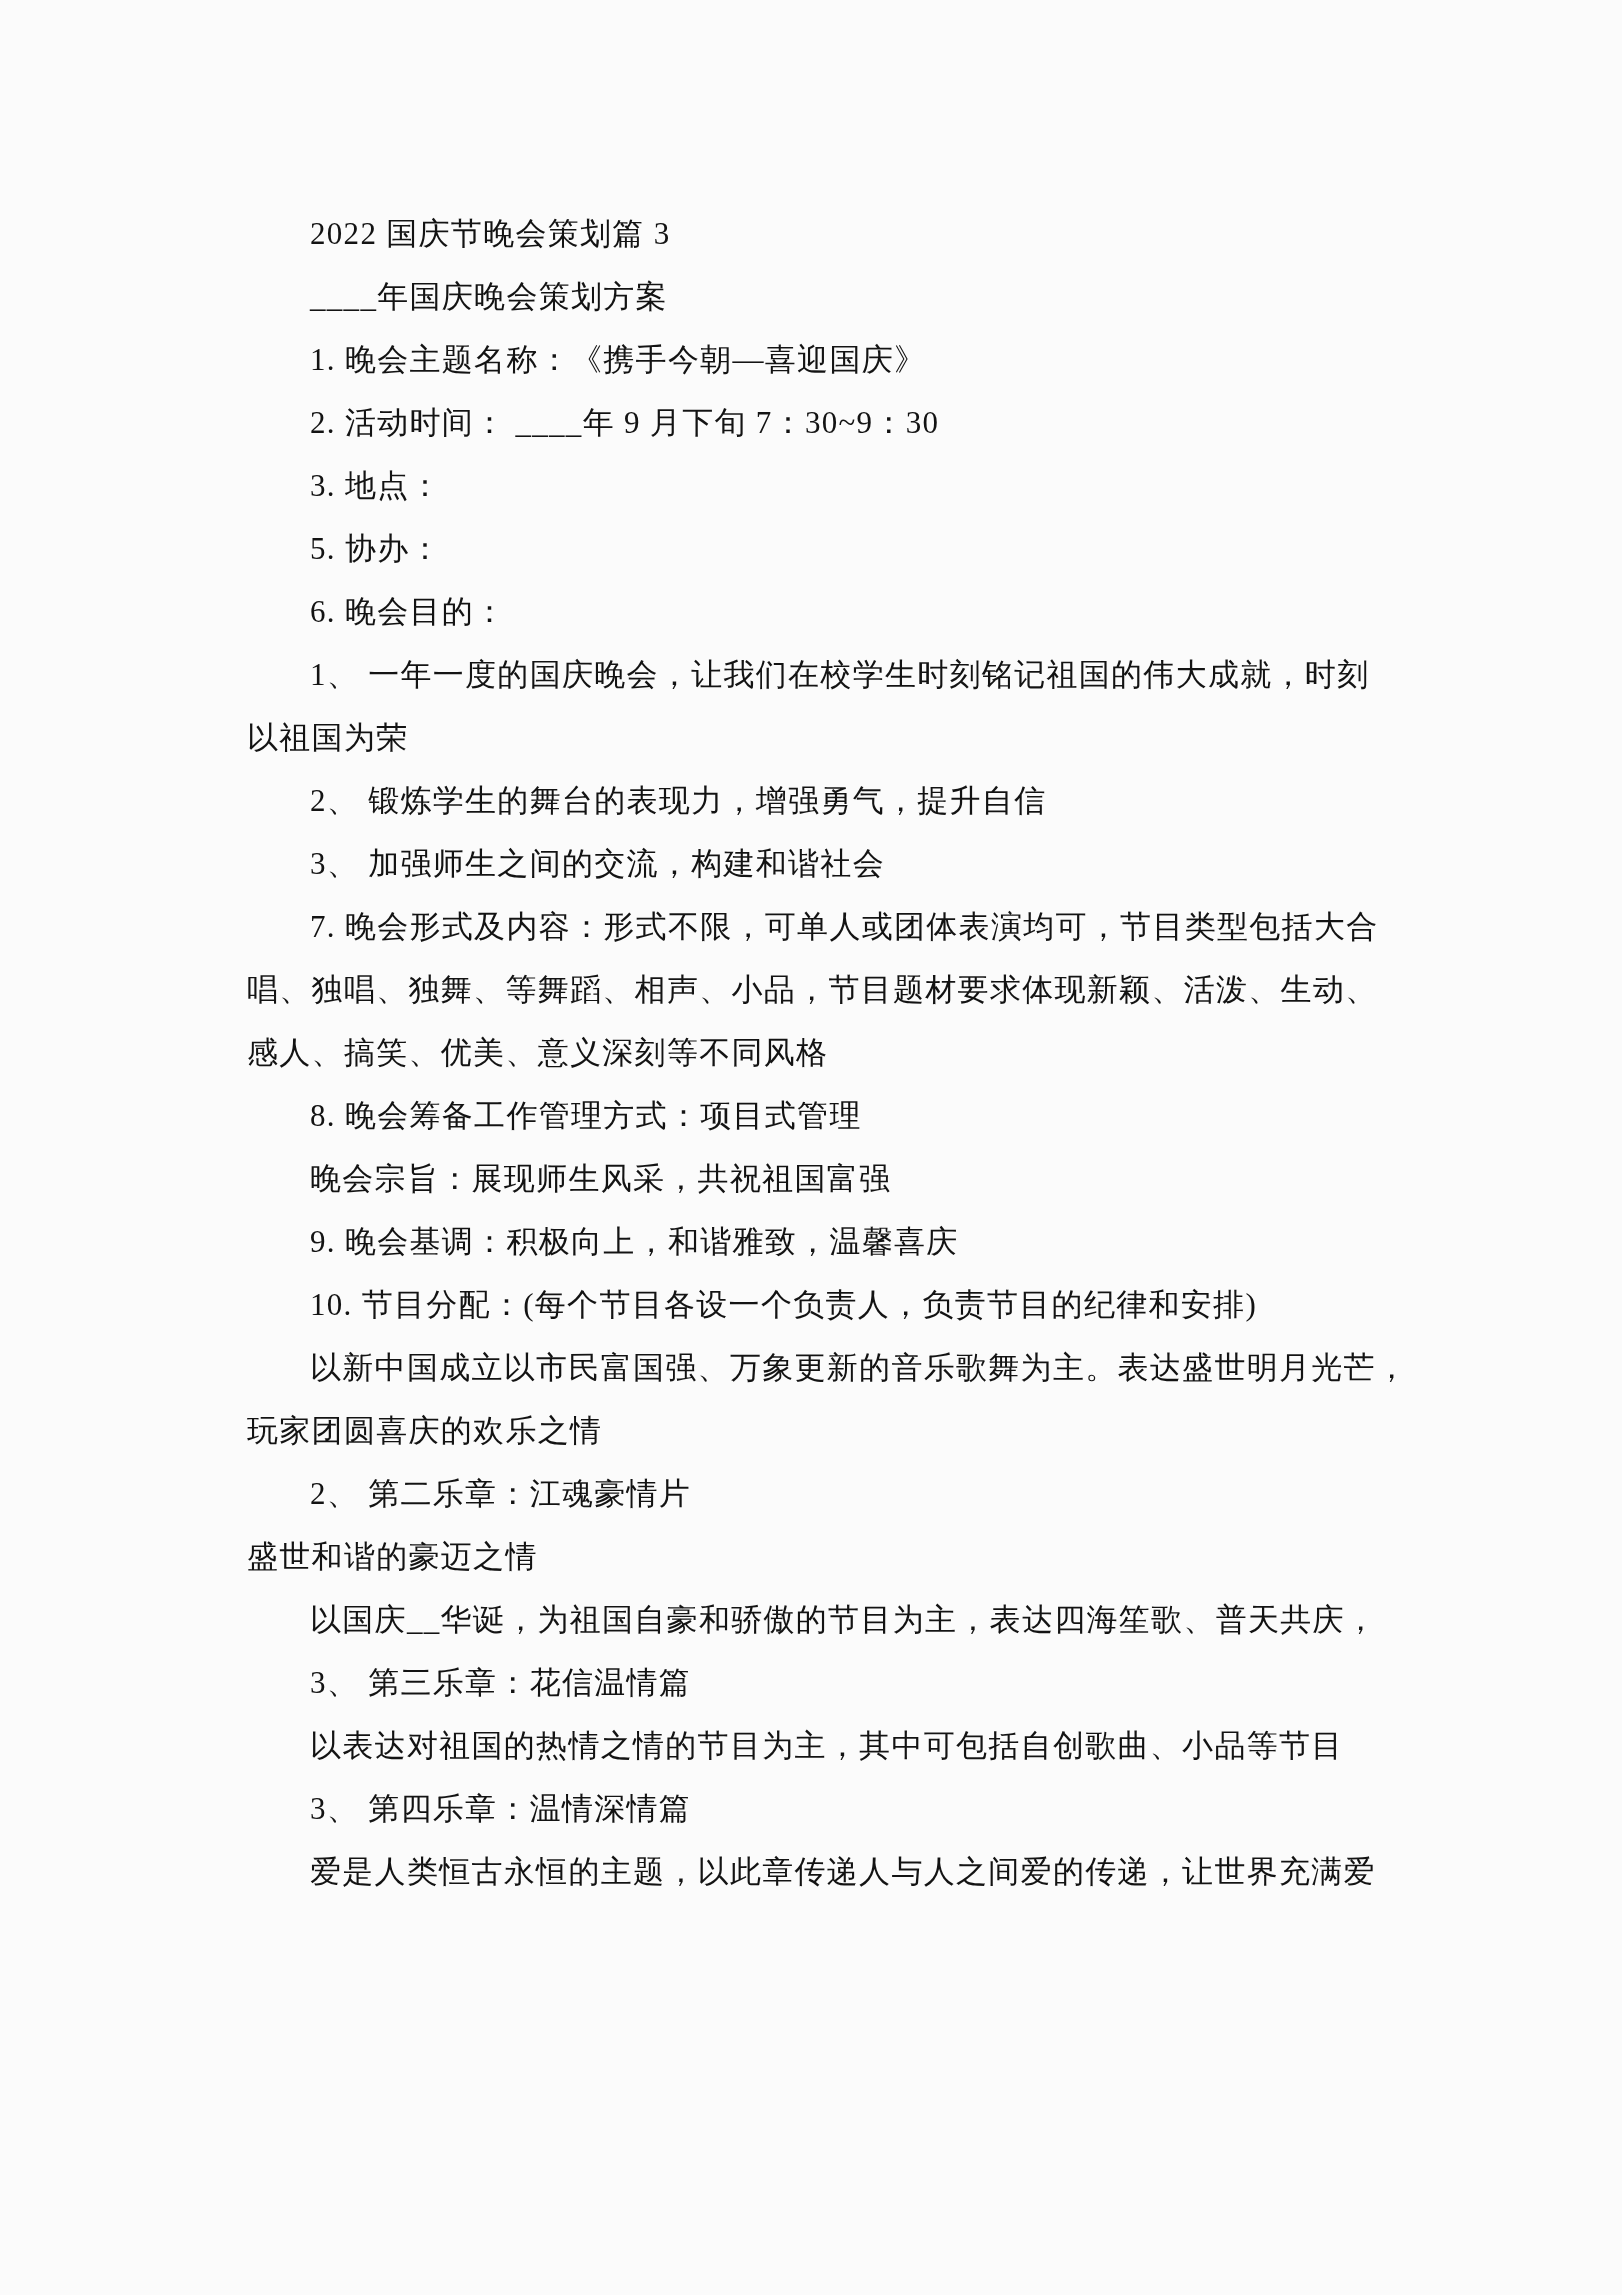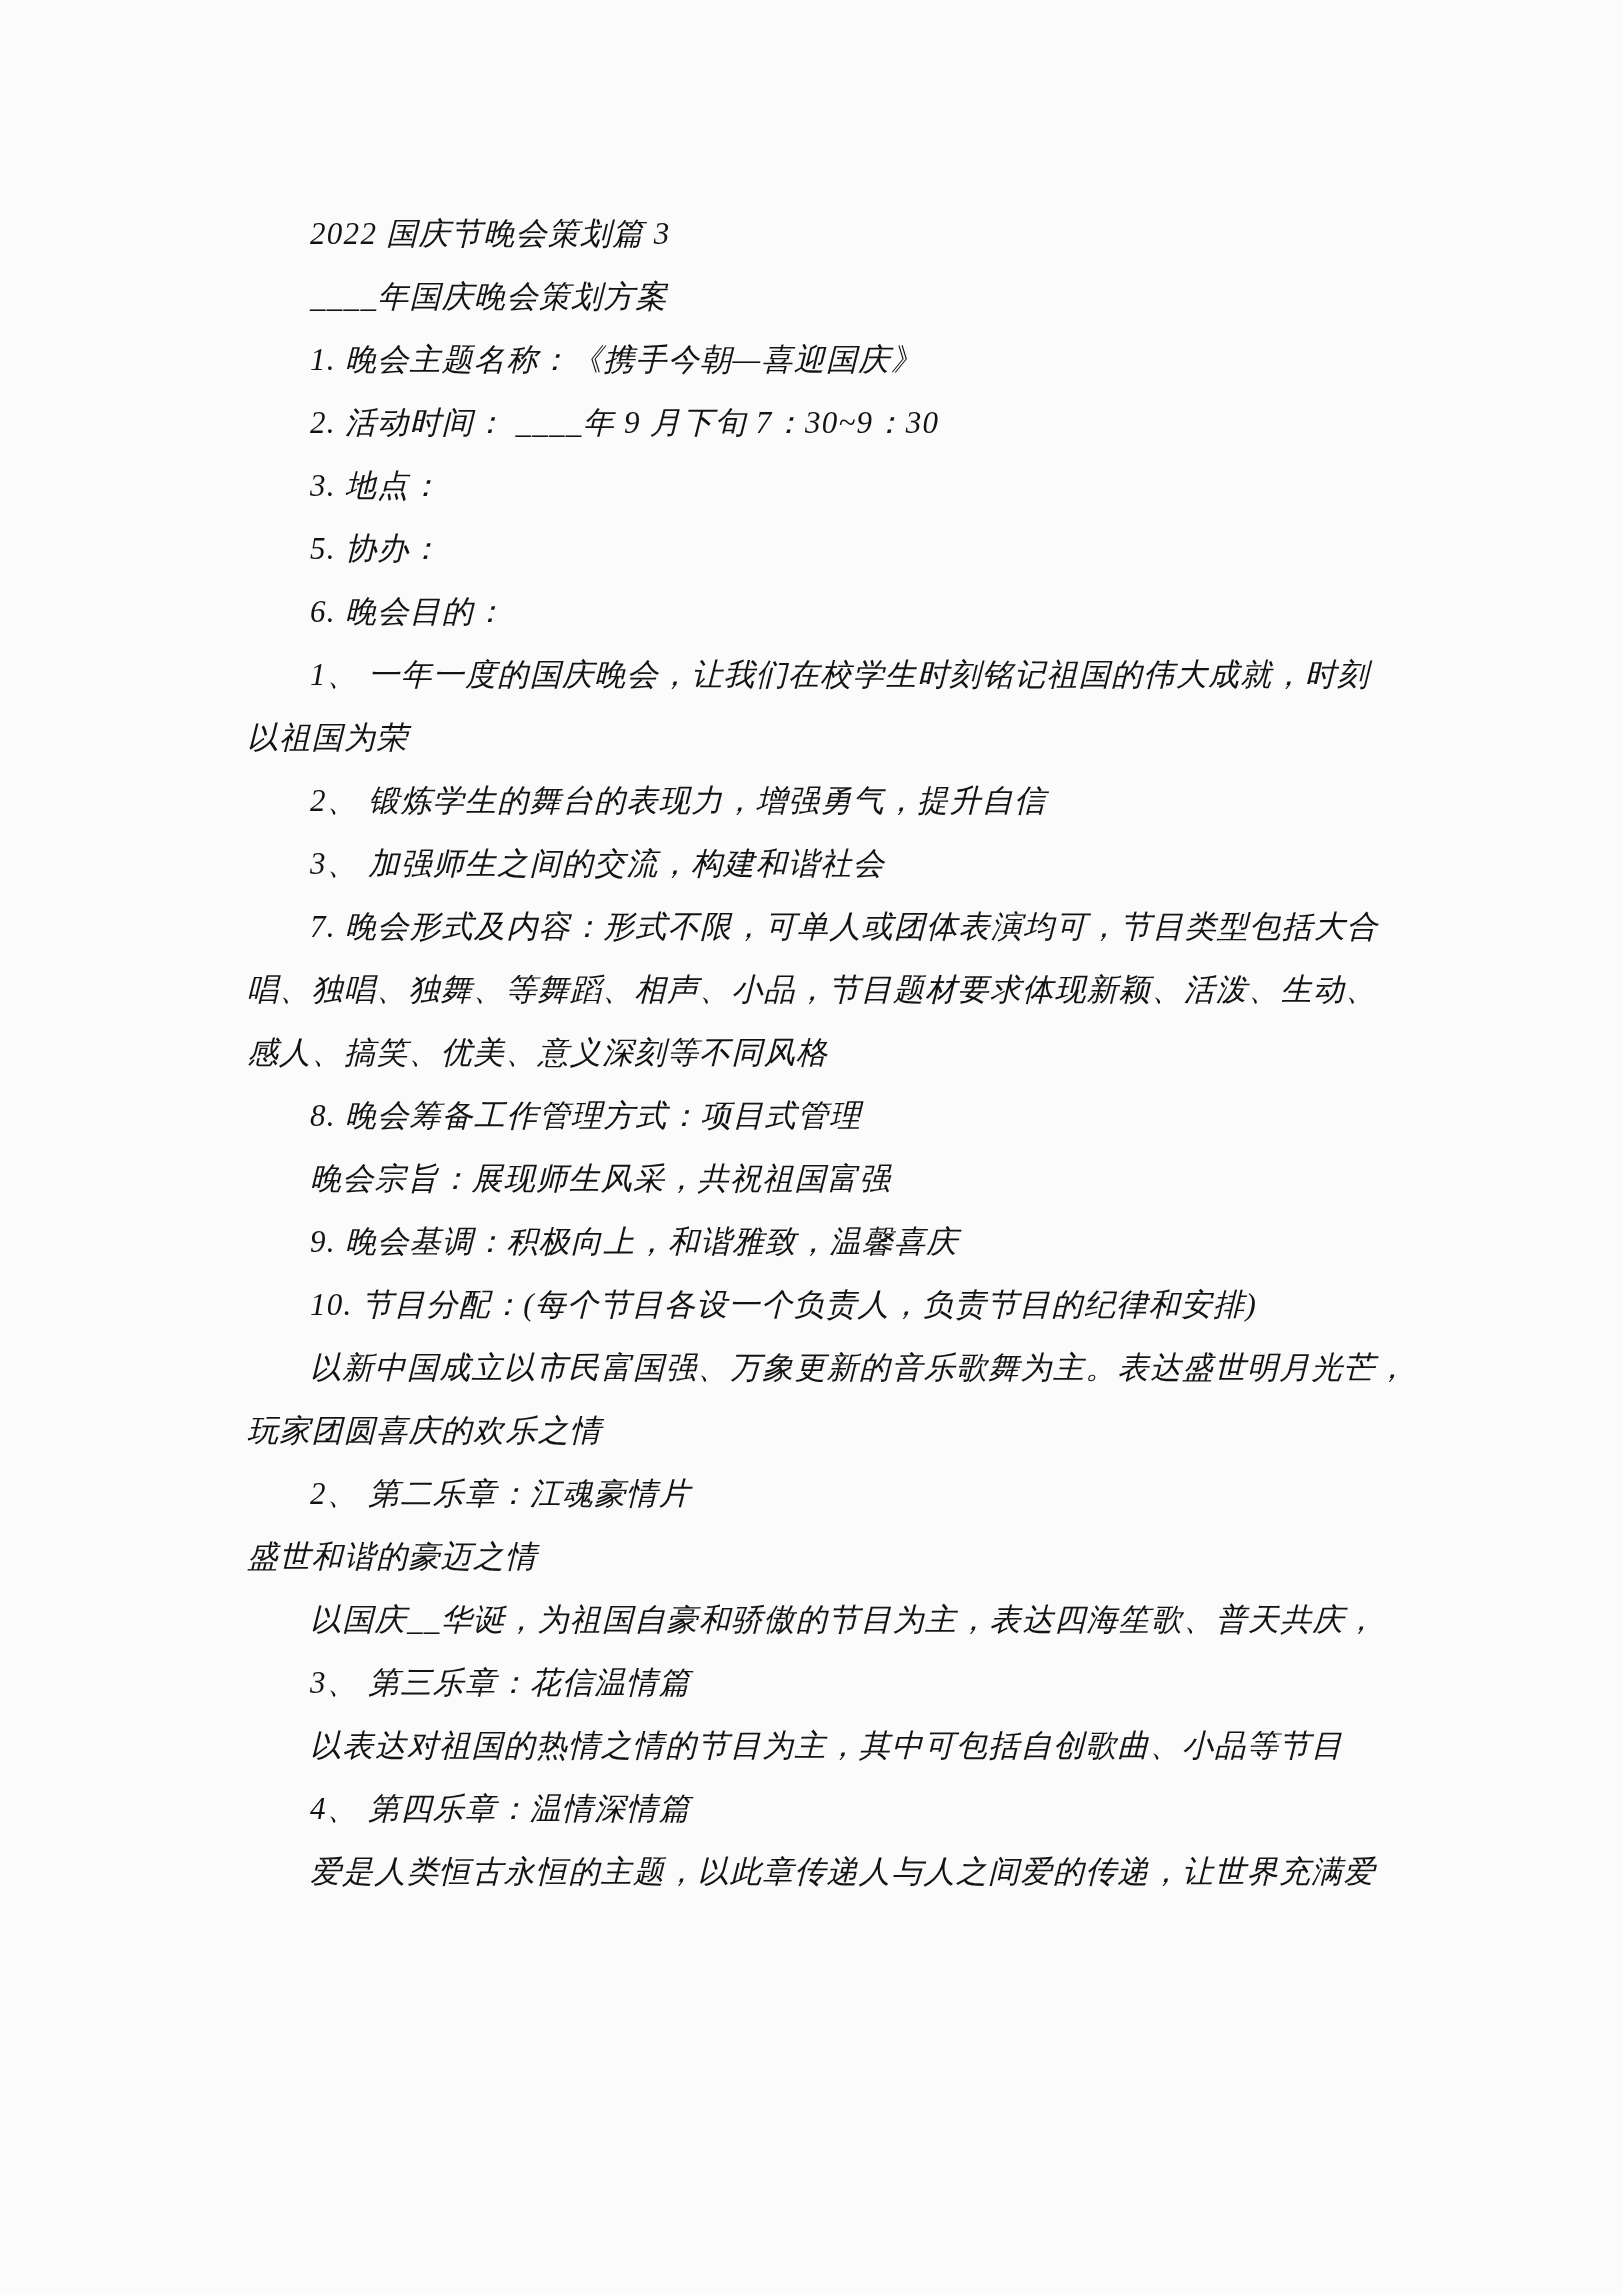--- a/index.html
+++ b/index.html
@@ -20,21 +20,20 @@
   .page {
     position: absolute;
     inset: 0;
     background: var(--page-bg);
   }
   .text-block {
     position: absolute;
     left: 247px;
     top: 202px;
     width: 1141px;
-    font-style: italic;
   }
   .line {
     height: 63px;
     line-height: 63px;
     font-size: 31px;
     letter-spacing: 1.3px;
     color: var(--text-color);
     white-space: nowrap;
     font-weight: 400;
   }
@@ -65,17 +64,17 @@
       <div class="line indent">晚会宗旨：展现师生风采，共祝祖国富强</div>
       <div class="line indent">9. 晚会基调：积极向上，和谐雅致，温馨喜庆</div>
       <div class="line indent">10. 节目分配：(每个节目各设一个负责人，负责节目的纪律和安排)</div>
       <div class="line indent">以新中国成立以市民富国强、万象更新的音乐歌舞为主。表达盛世明月光芒，</div>
       <div class="line">玩家团圆喜庆的欢乐之情</div>
       <div class="line indent">2、 第二乐章：江魂豪情片</div>
       <div class="line">盛世和谐的豪迈之情</div>
       <div class="line indent">以国庆__华诞，为祖国自豪和骄傲的节目为主，表达四海笙歌、普天共庆，</div>
       <div class="line indent">3、 第三乐章：花信温情篇</div>
       <div class="line indent">以表达对祖国的热情之情的节目为主，其中可包括自创歌曲、小品等节目</div>
-      <div class="line indent">4、 第四乐章：温情深情篇</div>
+      <div class="line indent">3、 第四乐章：温情深情篇</div>
       <div class="line indent">爱是人类恒古永恒的主题，以此章传递人与人之间爱的传递，让世界充满爱</div>
     </div>
 </div>
 
 
 </body></html>

